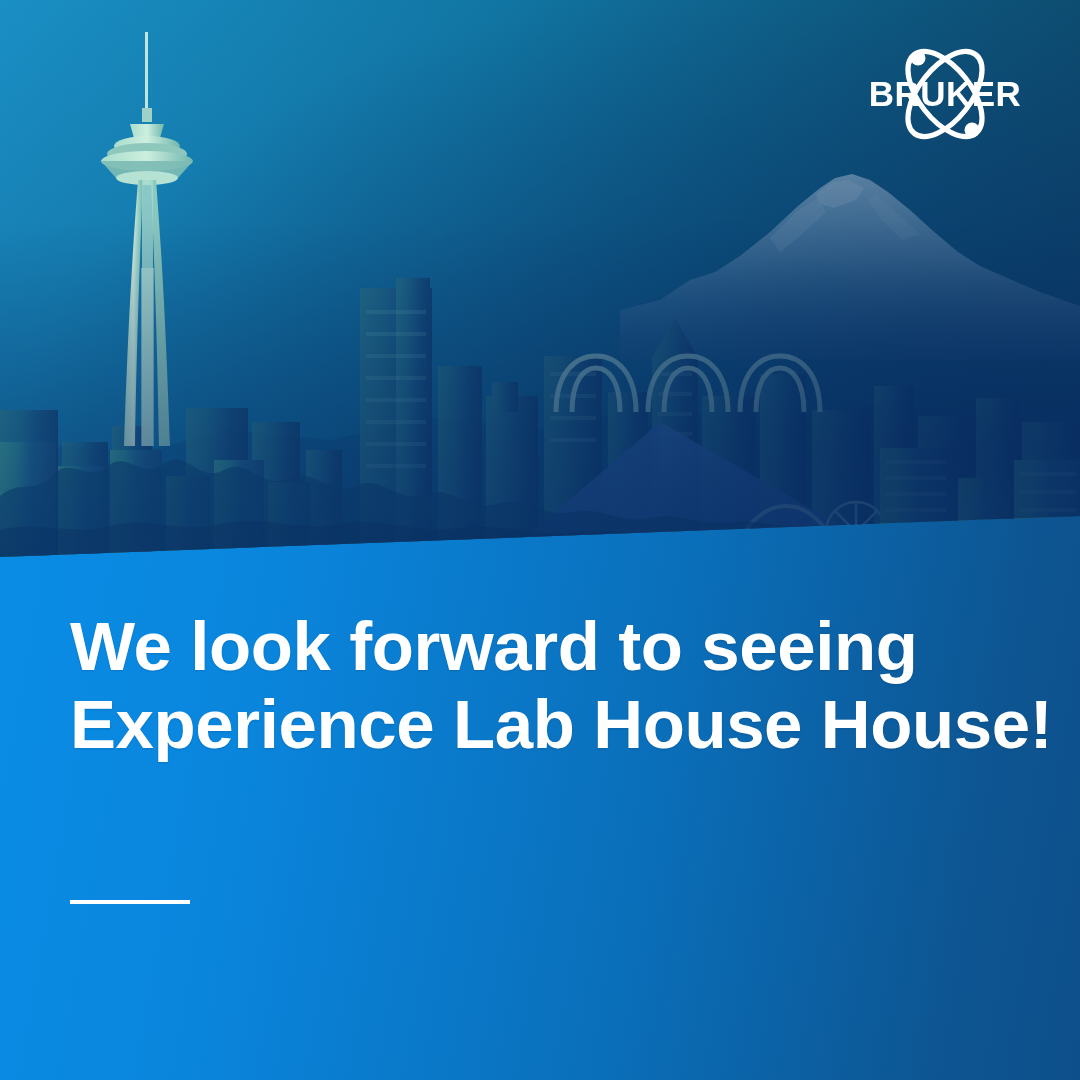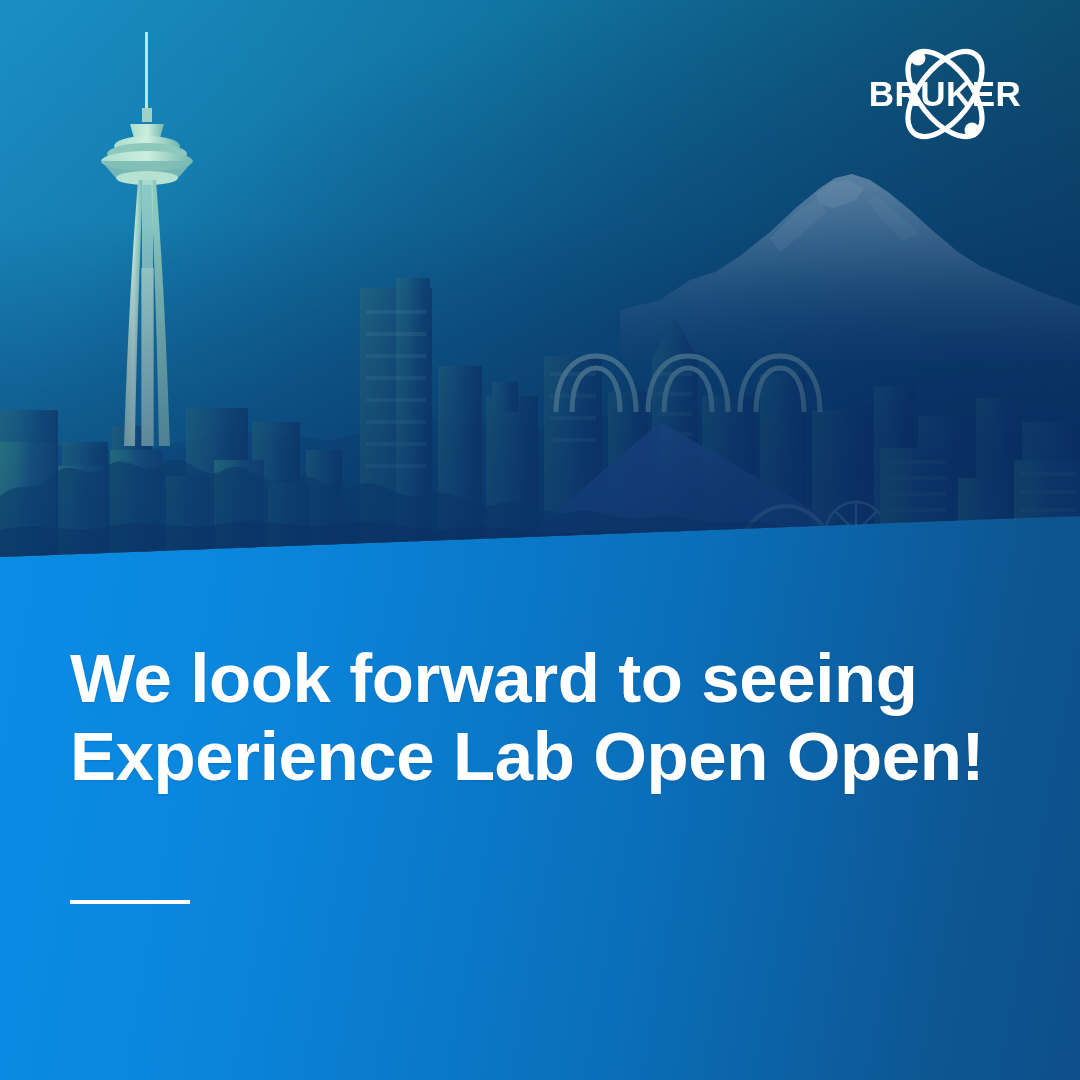--- a/index.html
+++ b/index.html
@@ -73,21 +73,21 @@
     top: 38px;
     width: 200px;
     height: 112px;
   }
   .logo svg { display: block; width: 100%; height: 100%; }
 
   
   .headline {
     position: absolute;
     left: 70px;
-    top: 640px;
+    top: 608px;
     width: 900px;
     color: #ffffff;
     font-family: "Liberation Sans Narrow", "Liberation Sans", sans-serif;
     font-weight: 700;
     font-size: 69px;
     line-height: 78px;
     letter-spacing: -0.4px;
     text-shadow: 0 1px 2px rgba(0,40,80,0.18);
   }
   .headline .hl-line { display: block; white-space: nowrap; }
@@ -302,18 +302,18 @@
         <ellipse cx="100" cy="56" rx="50" ry="26" transform="rotate(52 100 56)"></ellipse>
       </g>
       <circle cx="73" cy="20" r="7.5" fill="#ffffff"></circle>
       <circle cx="127" cy="92" r="7.5" fill="#ffffff"></circle>
       <text x="100" y="68" text-anchor="middle" font-family="&quot;Liberation Sans Narrow&quot;, &quot;Liberation Sans&quot;, sans-serif" font-size="35" font-weight="700" letter-spacing="0.5" fill="#ffffff">BRUKER</text>
     </svg>
   </div>
 
   <div class="headline">
     <span class="hl-line">We look forward to seeing</span>
-    <span class="hl-line">Experience Lab Open Open!</span>
+    <span class="hl-line">Experience Lab House House!</span>
   </div>
 
   <div class="rule"></div>
 
 </div>
 
 </body></html>

